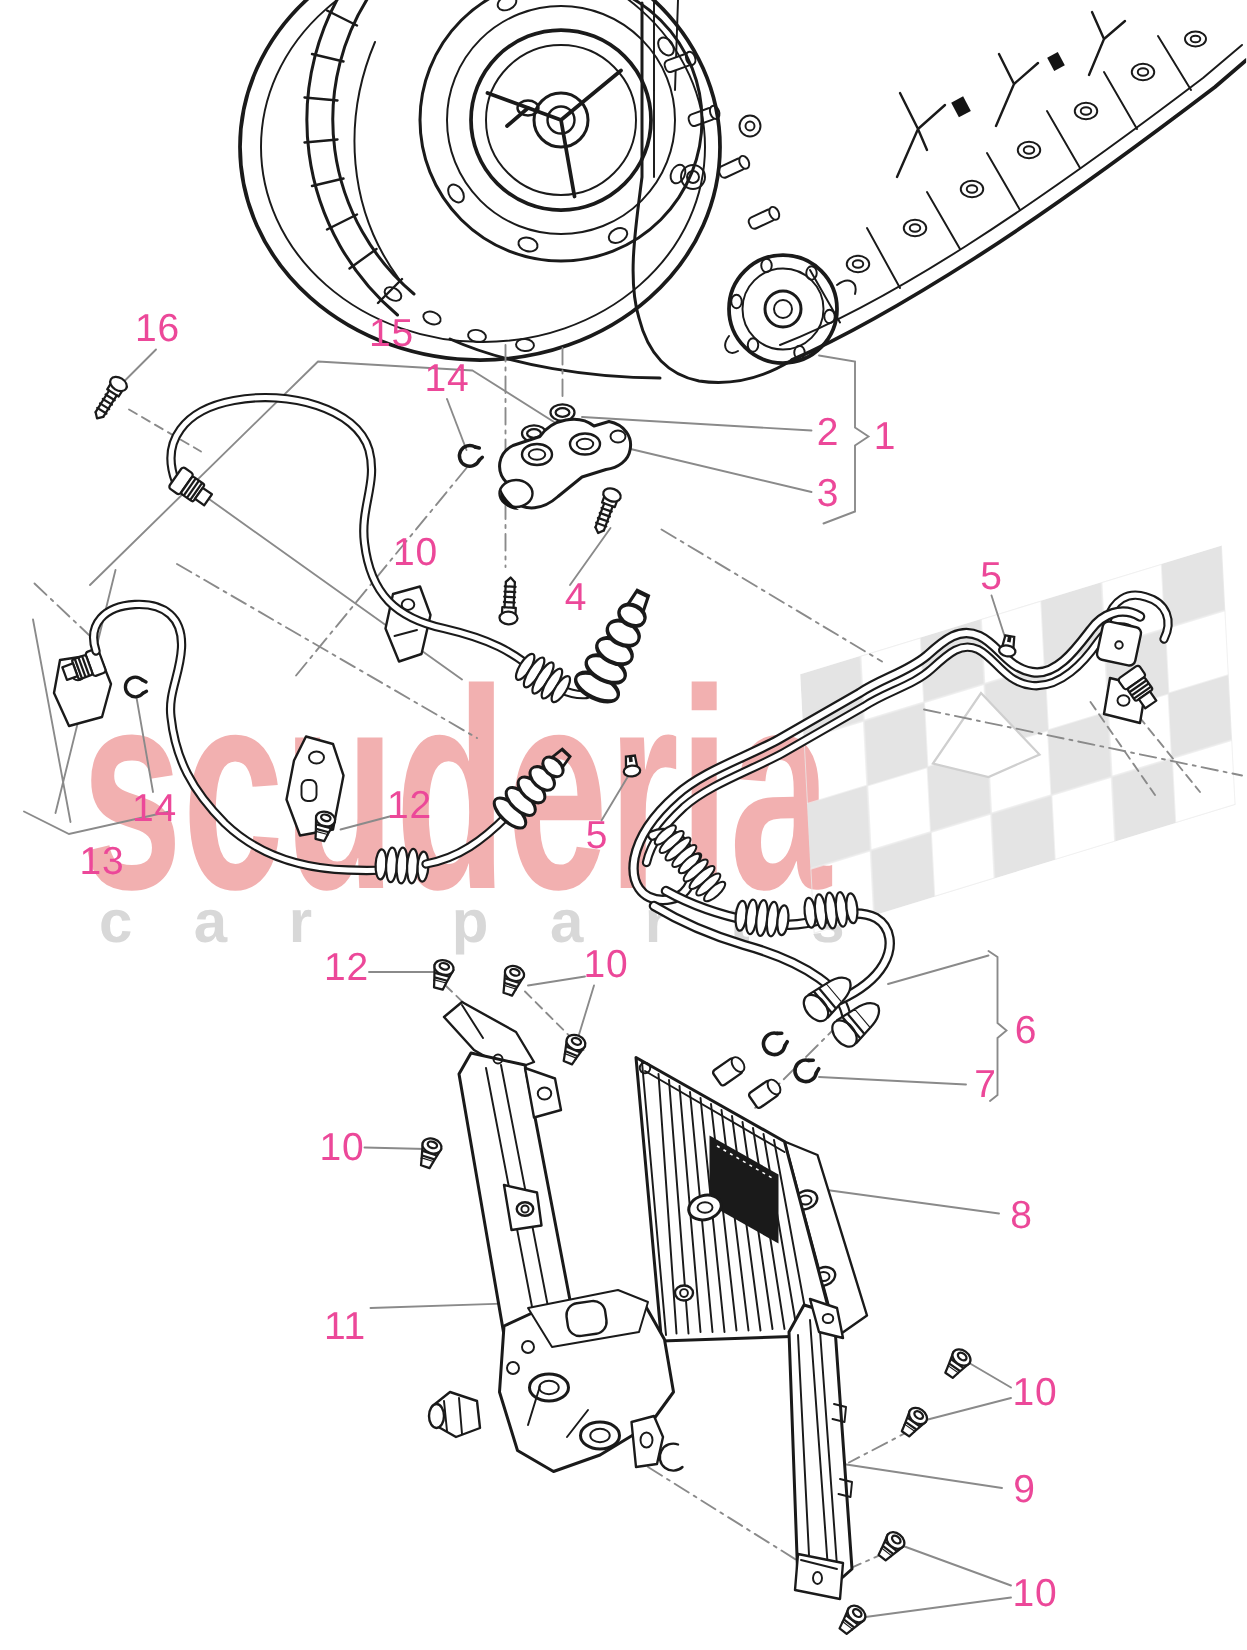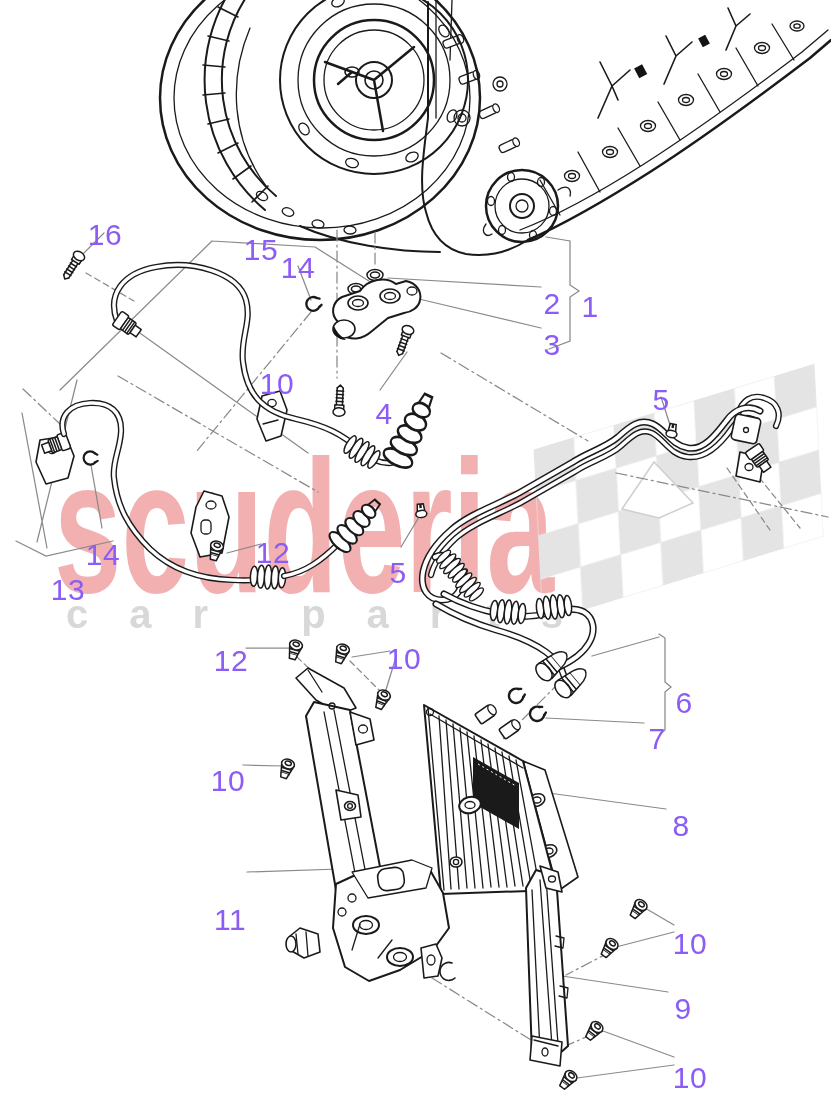--- a/index.html
+++ b/index.html
@@ -4,23 +4,22 @@
 <style>
   html,body{margin:0;padding:0;background:#ffffff;}
   .stage{
     position:relative;width:831px;height:1100px;background:#ffffff;overflow:hidden;
     font-family:"Liberation Sans", sans-serif;
   }
   .stage svg{position:absolute;left:0;top:0;}
   .callout{
     position:absolute;transform:translate(-50%,-50%);
     font-family:"Liberation Sans", sans-serif;
-    font-size:30px;color:#8b5cf6;letter-spacing:0.5px;white-space:nowrap;
+    font-size:26px;color:#ec4899;letter-spacing:0.5px;white-space:nowrap;
     user-select:none;
-    margin-top:16px;
   }
   
   .ln{stroke:#1a1a1a;fill:none;stroke-linecap:round;stroke-linejoin:round;}
   .w1{stroke-width:1.3px;} .w15{stroke-width:1.6px;} .w2{stroke-width:2px;} .w25{stroke-width:2.5px;}
   .fw{fill:#ffffff;}
   .case{stroke:#1a1a1a;fill:none;stroke-linecap:round;stroke-linejoin:round;}
   .core{stroke:#ffffff;fill:none;stroke-linecap:round;stroke-linejoin:round;}
   .c7{stroke-width:7px;} .c4{stroke-width:4px;} .c6{stroke-width:6.2px;} .c35{stroke-width:3.4px;}
   .ld{stroke:#8a8a8a;stroke-width:1.25px;fill:none;stroke-linecap:round;}
   .ldd{stroke-dasharray:6 4;}
@@ -420,36 +419,36 @@
     <use href="#scr" transform="translate(384,695) rotate(22)"></use>
     <use href="#scr" transform="translate(288,764) rotate(18)"></use>
     <use href="#scr" transform="translate(641,905) rotate(35)"></use>
     <use href="#scr" transform="translate(612,944) rotate(35)"></use>
     <use href="#scr" transform="translate(597,1027) rotate(38)"></use>
     <use href="#scr" transform="translate(571,1076) rotate(38)"></use>
   </g>
 </svg>
 
 <div class="callout" style="left:105px;top:219px;">16</div>
-<div class="callout" style="left:261px;top:234px;">15</div>
+<div class="callout" style="left:261px;top:222px;">15</div>
 <div class="callout" style="left:298px;top:252px;">14</div>
 <div class="callout" style="left:552px;top:288px;">2</div>
 <div class="callout" style="left:590px;top:291px;">1</div>
 <div class="callout" style="left:552px;top:329px;">3</div>
 <div class="callout" style="left:277px;top:368px;">10</div>
 <div class="callout" style="left:384px;top:398px;">4</div>
 <div class="callout" style="left:661px;top:384px;">5</div>
 <div class="callout" style="left:103px;top:539px;">14</div>
 <div class="callout" style="left:68px;top:574px;">13</div>
 <div class="callout" style="left:273px;top:537px;">12</div>
 <div class="callout" style="left:398px;top:557px;">5</div>
 <div class="callout" style="left:231px;top:645px;">12</div>
 <div class="callout" style="left:404px;top:643px;">10</div>
 <div class="callout" style="left:684px;top:687px;">6</div>
 <div class="callout" style="left:657px;top:723px;">7</div>
 <div class="callout" style="left:228px;top:765px;">10</div>
 <div class="callout" style="left:681px;top:810px;">8</div>
-<div class="callout" style="left:230px;top:904px;">11</div>
+<div class="callout" style="left:230px;top:884px;">11</div>
 <div class="callout" style="left:690px;top:928px;">10</div>
 <div class="callout" style="left:683px;top:993px;">9</div>
 <div class="callout" style="left:690px;top:1062px;">10</div>
 
 </div>
 
 </body></html>

